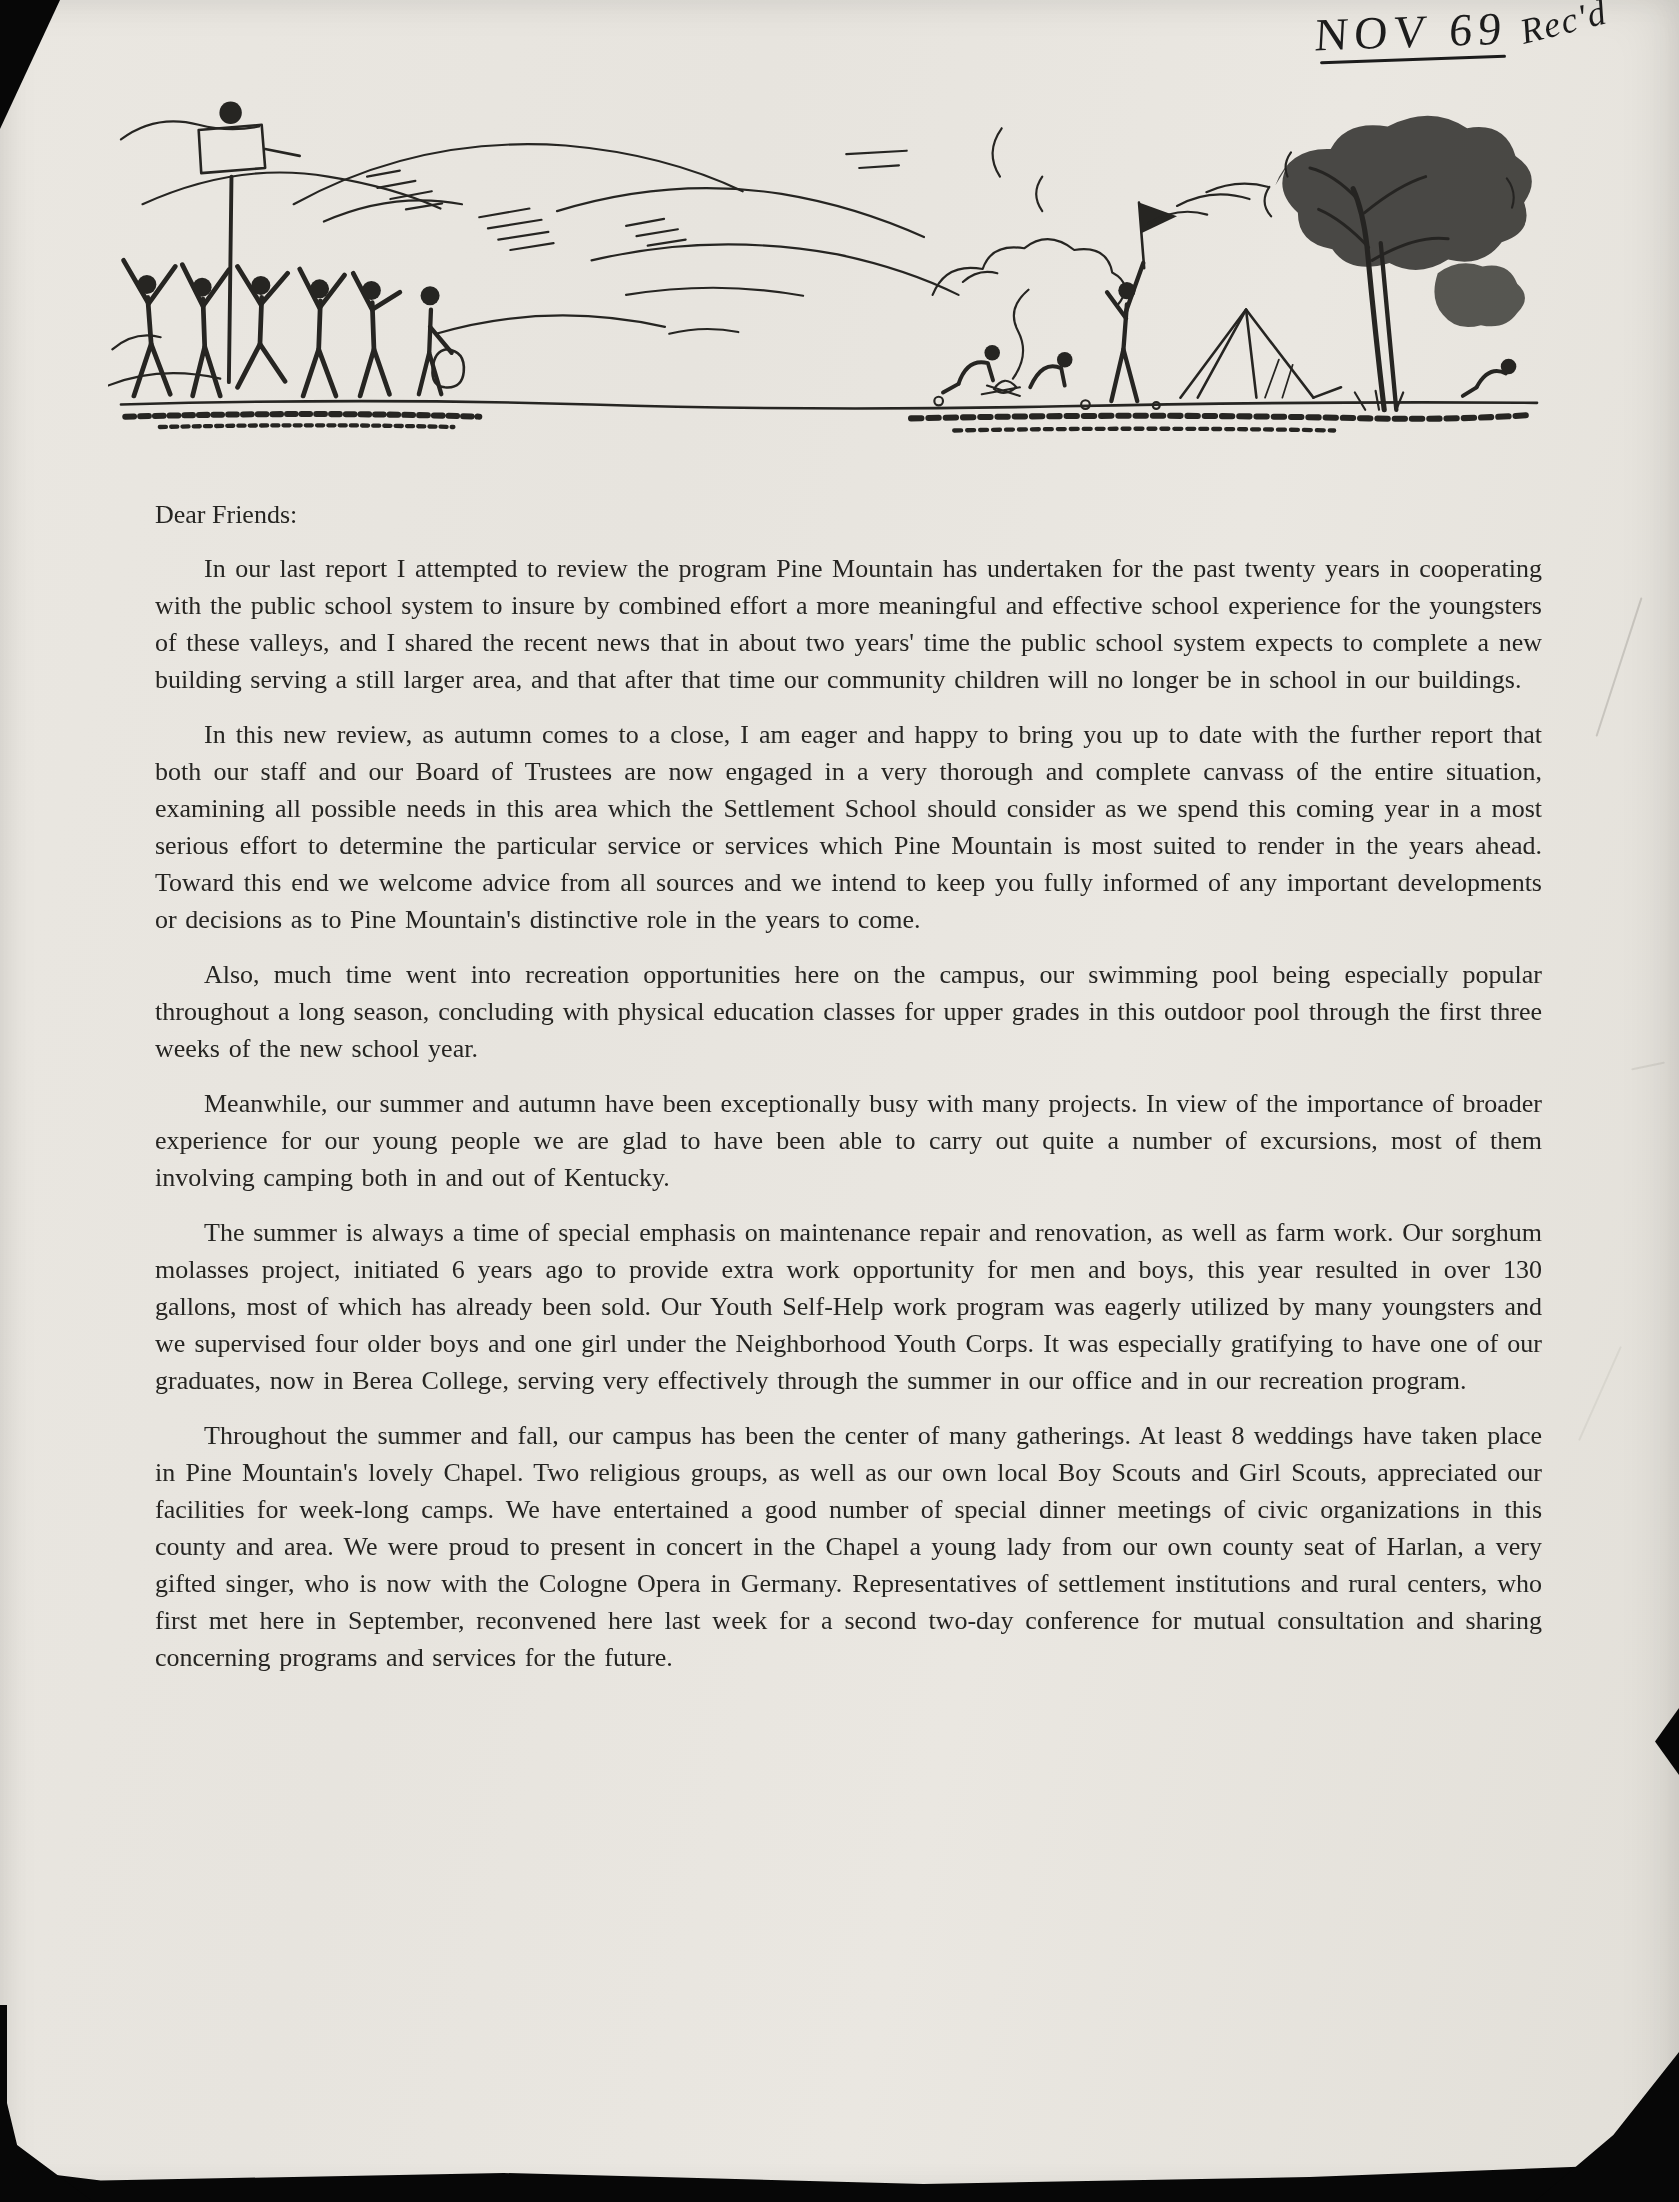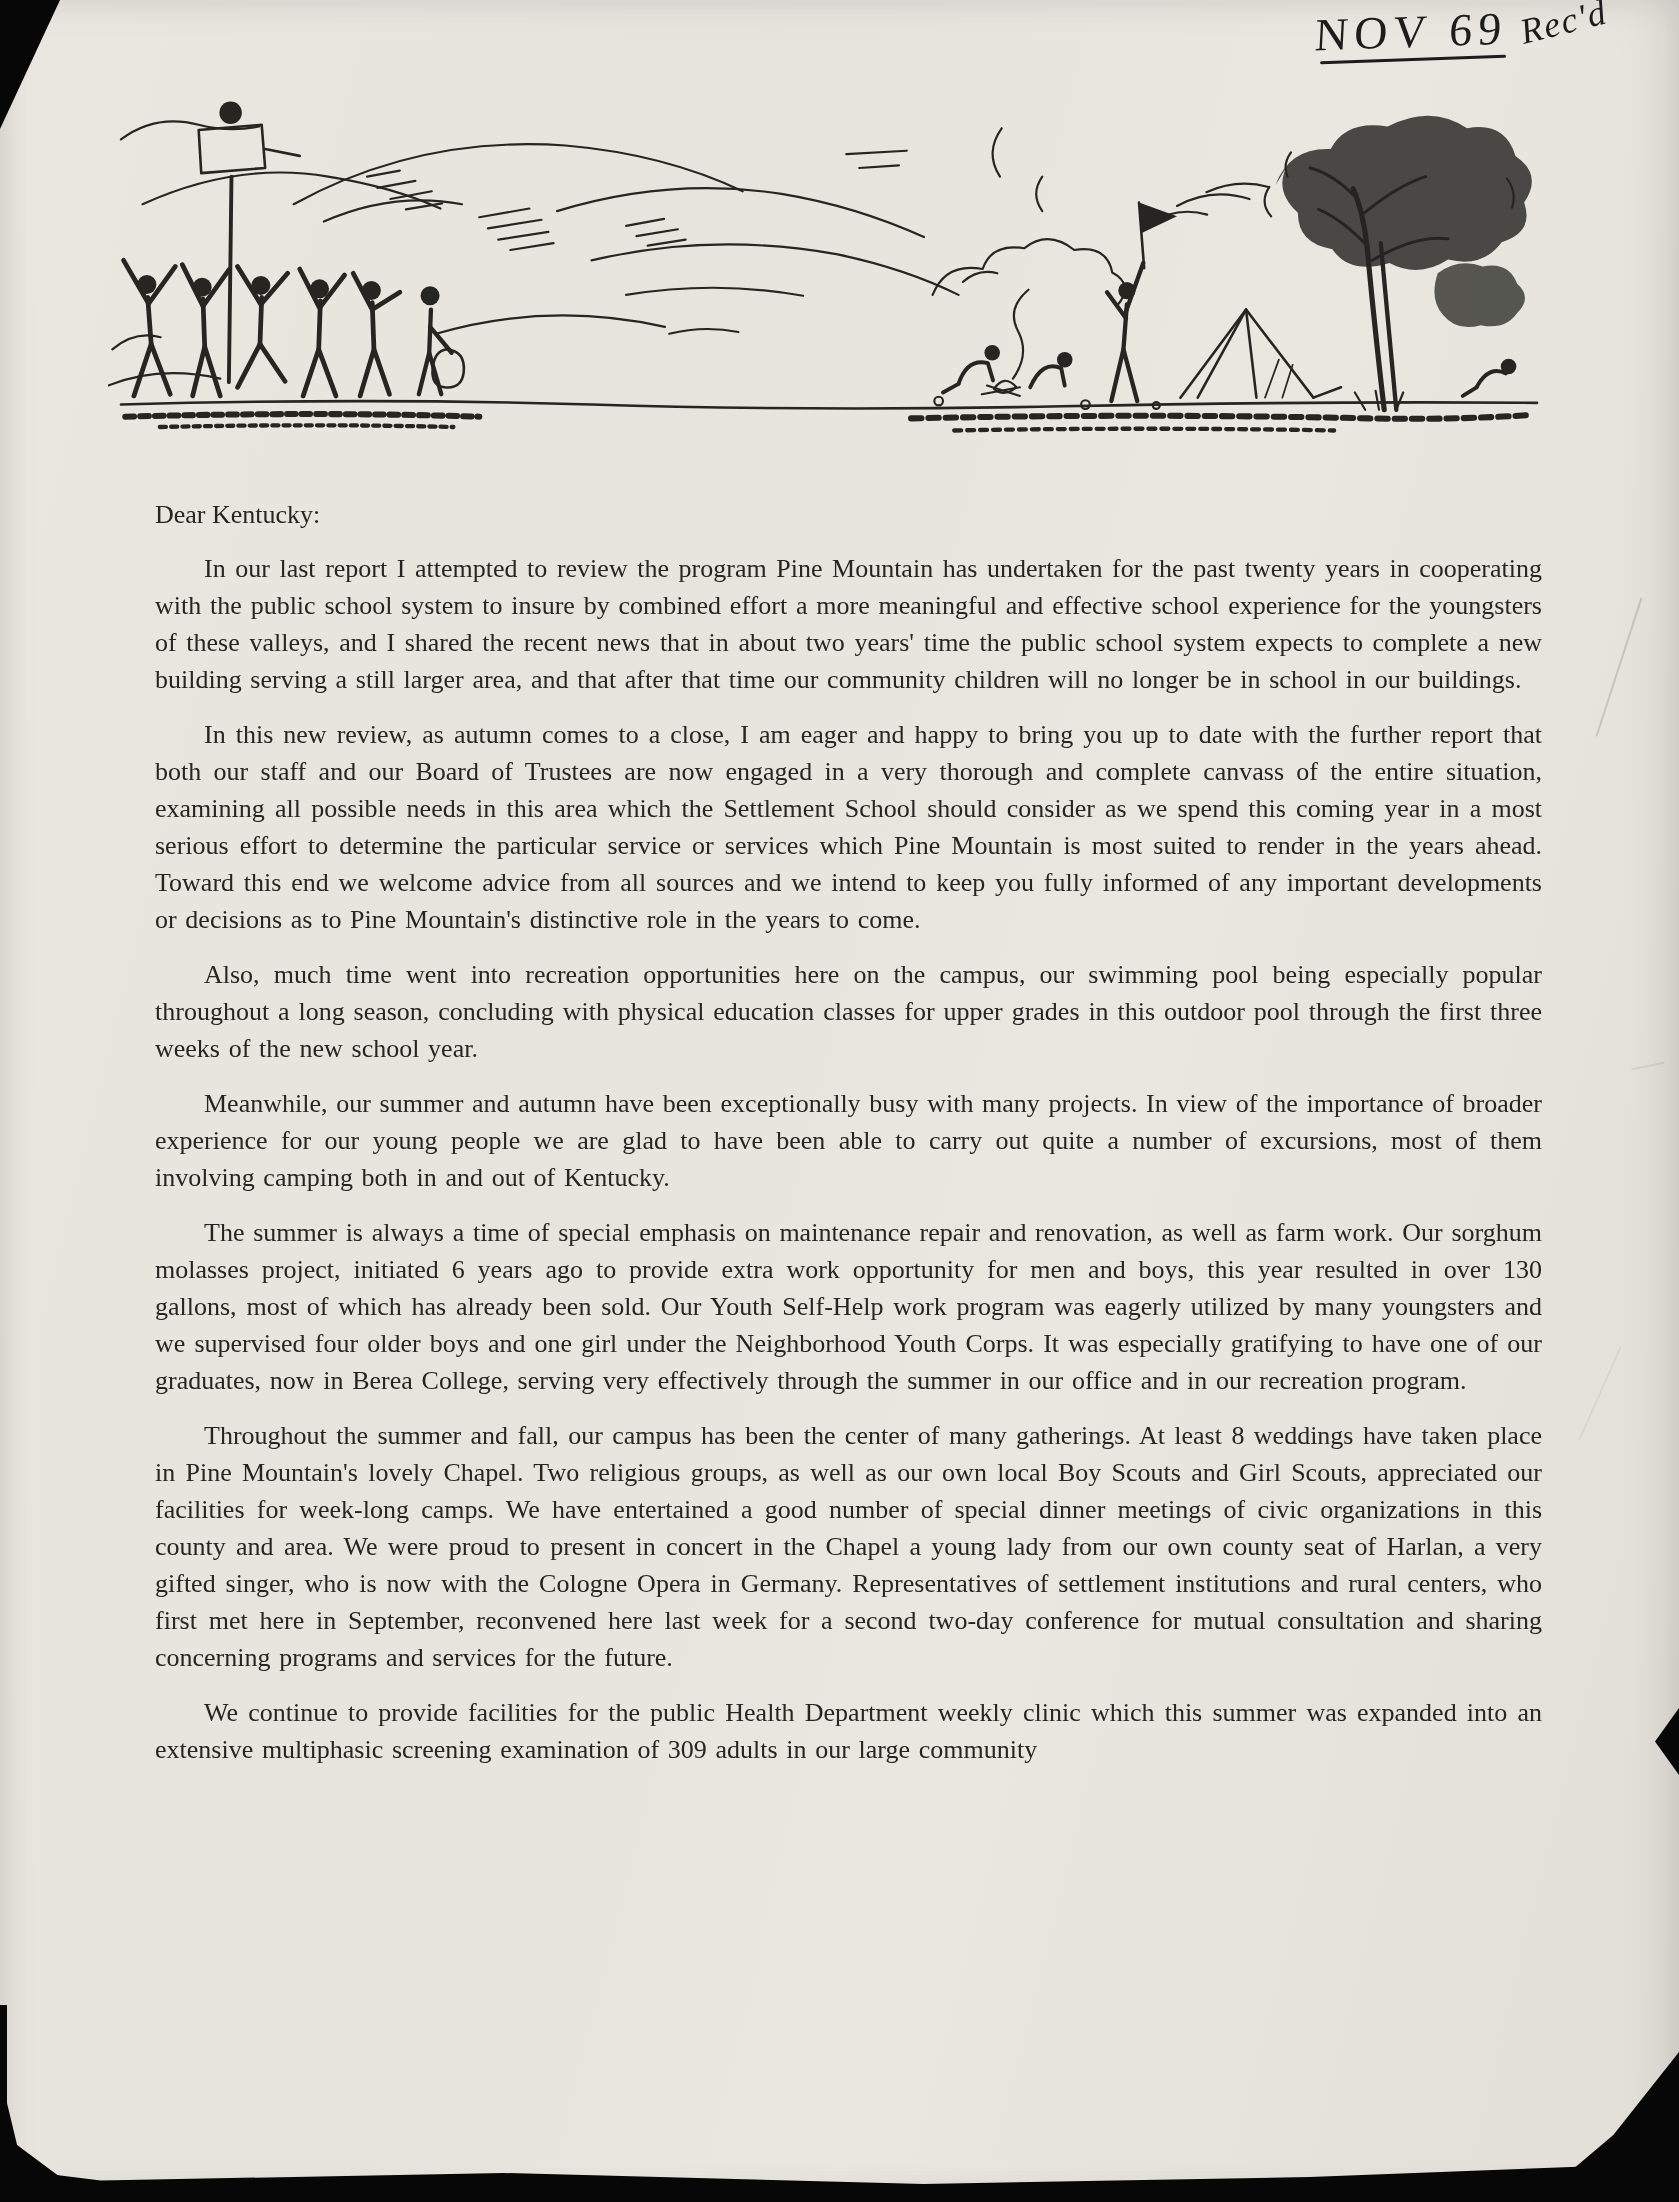--- a/index.html
+++ b/index.html
@@ -244,25 +244,24 @@
         <path d="M15 382 Q 300 374 560 382 T 1105 384 T 1655 380" stroke-width="3"></path>
         <path d="M20 396 Q 240 390 430 396" stroke-width="7" stroke-dasharray="10 7"></path>
         <path d="M60 408 Q 240 404 400 408" stroke-width="5" stroke-dasharray="7 6"></path>
         <path d="M930 398 Q 1200 392 1460 398 Q 1560 400 1648 394" stroke-width="7" stroke-dasharray="12 8"></path>
         <path d="M980 412 Q 1200 408 1420 412" stroke-width="5" stroke-dasharray="8 7"></path>
       </g>
     </svg>
   </div>
 
   <div class="letter">
-    <div class="salutation">Dear Kentucky:</div>
+    <div class="salutation">Dear Friends:</div>
     <div>
         <p class="para">In our last report I attempted to review the program Pine Mountain has undertaken for the past twenty years in cooperating with the public school system to insure by combined effort a more meaningful and effective school experience for the youngsters of these valleys, and I shared the recent news that in about two years' time the public school system expects to complete a new building serving a still larger area, and that after that time our community children will no longer be in school in our buildings.</p>
         <p class="para">In this new review, as autumn comes to a close, I am eager and happy to bring you up to date with the further report that both our staff and our Board of Trustees are now engaged in a very thorough and complete canvass of the entire situation, examining all possible needs in this area which the Settlement School should consider as we spend this coming year in a most serious effort to determine the particular service or services which Pine Mountain is most suited to render in the years ahead. Toward this end we welcome advice from all sources and we intend to keep you fully informed of any important developments or decisions as to Pine Mountain's distinctive role in the years to come.</p>
         <p class="para">Also, much time went into recreation opportunities here on the campus, our swimming pool being especially popular throughout a long season, concluding with physical education classes for upper grades in this outdoor pool through the first three weeks of the new school year.</p>
         <p class="para">Meanwhile, our summer and autumn have been exceptionally busy with many projects. In view of the importance of broader experience for our young people we are glad to have been able to carry out quite a number of excursions, most of them involving camping both in and out of Kentucky.</p>
         <p class="para">The summer is always a time of special emphasis on maintenance repair and renovation, as well as farm work. Our sorghum molasses project, initiated 6 years ago to provide extra work opportunity for men and boys, this year resulted in over 130 gallons, most of which has already been sold. Our Youth Self-Help work program was eagerly utilized by many youngsters and we supervised four older boys and one girl under the Neighborhood Youth Corps. It was especially gratifying to have one of our graduates, now in Berea College, serving very effectively through the summer in our office and in our recreation program.</p>
         <p class="para">Throughout the summer and fall, our campus has been the center of many gatherings. At least 8 weddings have taken place in Pine Mountain's lovely Chapel. Two religious groups, as well as our own local Boy Scouts and Girl Scouts, appreciated our facilities for week-long camps. We have entertained a good number of special dinner meetings of civic organizations in this county and area. We were proud to present in concert in the Chapel a young lady from our own county seat of Harlan, a very gifted singer, who is now with the Cologne Opera in Germany. Representatives of settlement institutions and rural centers, who first met here in September, reconvened here last week for a second two-day conference for mutual consultation and sharing concerning programs and services for the future.</p>
-        <p class="para">We continue to provide facilities for the public Health Department weekly clinic which this summer was expanded into an extensive multiphasic screening examination of 309 adults in our large community</p>
       </div>
   </div>
 </div>
 
 
 </body></html>

